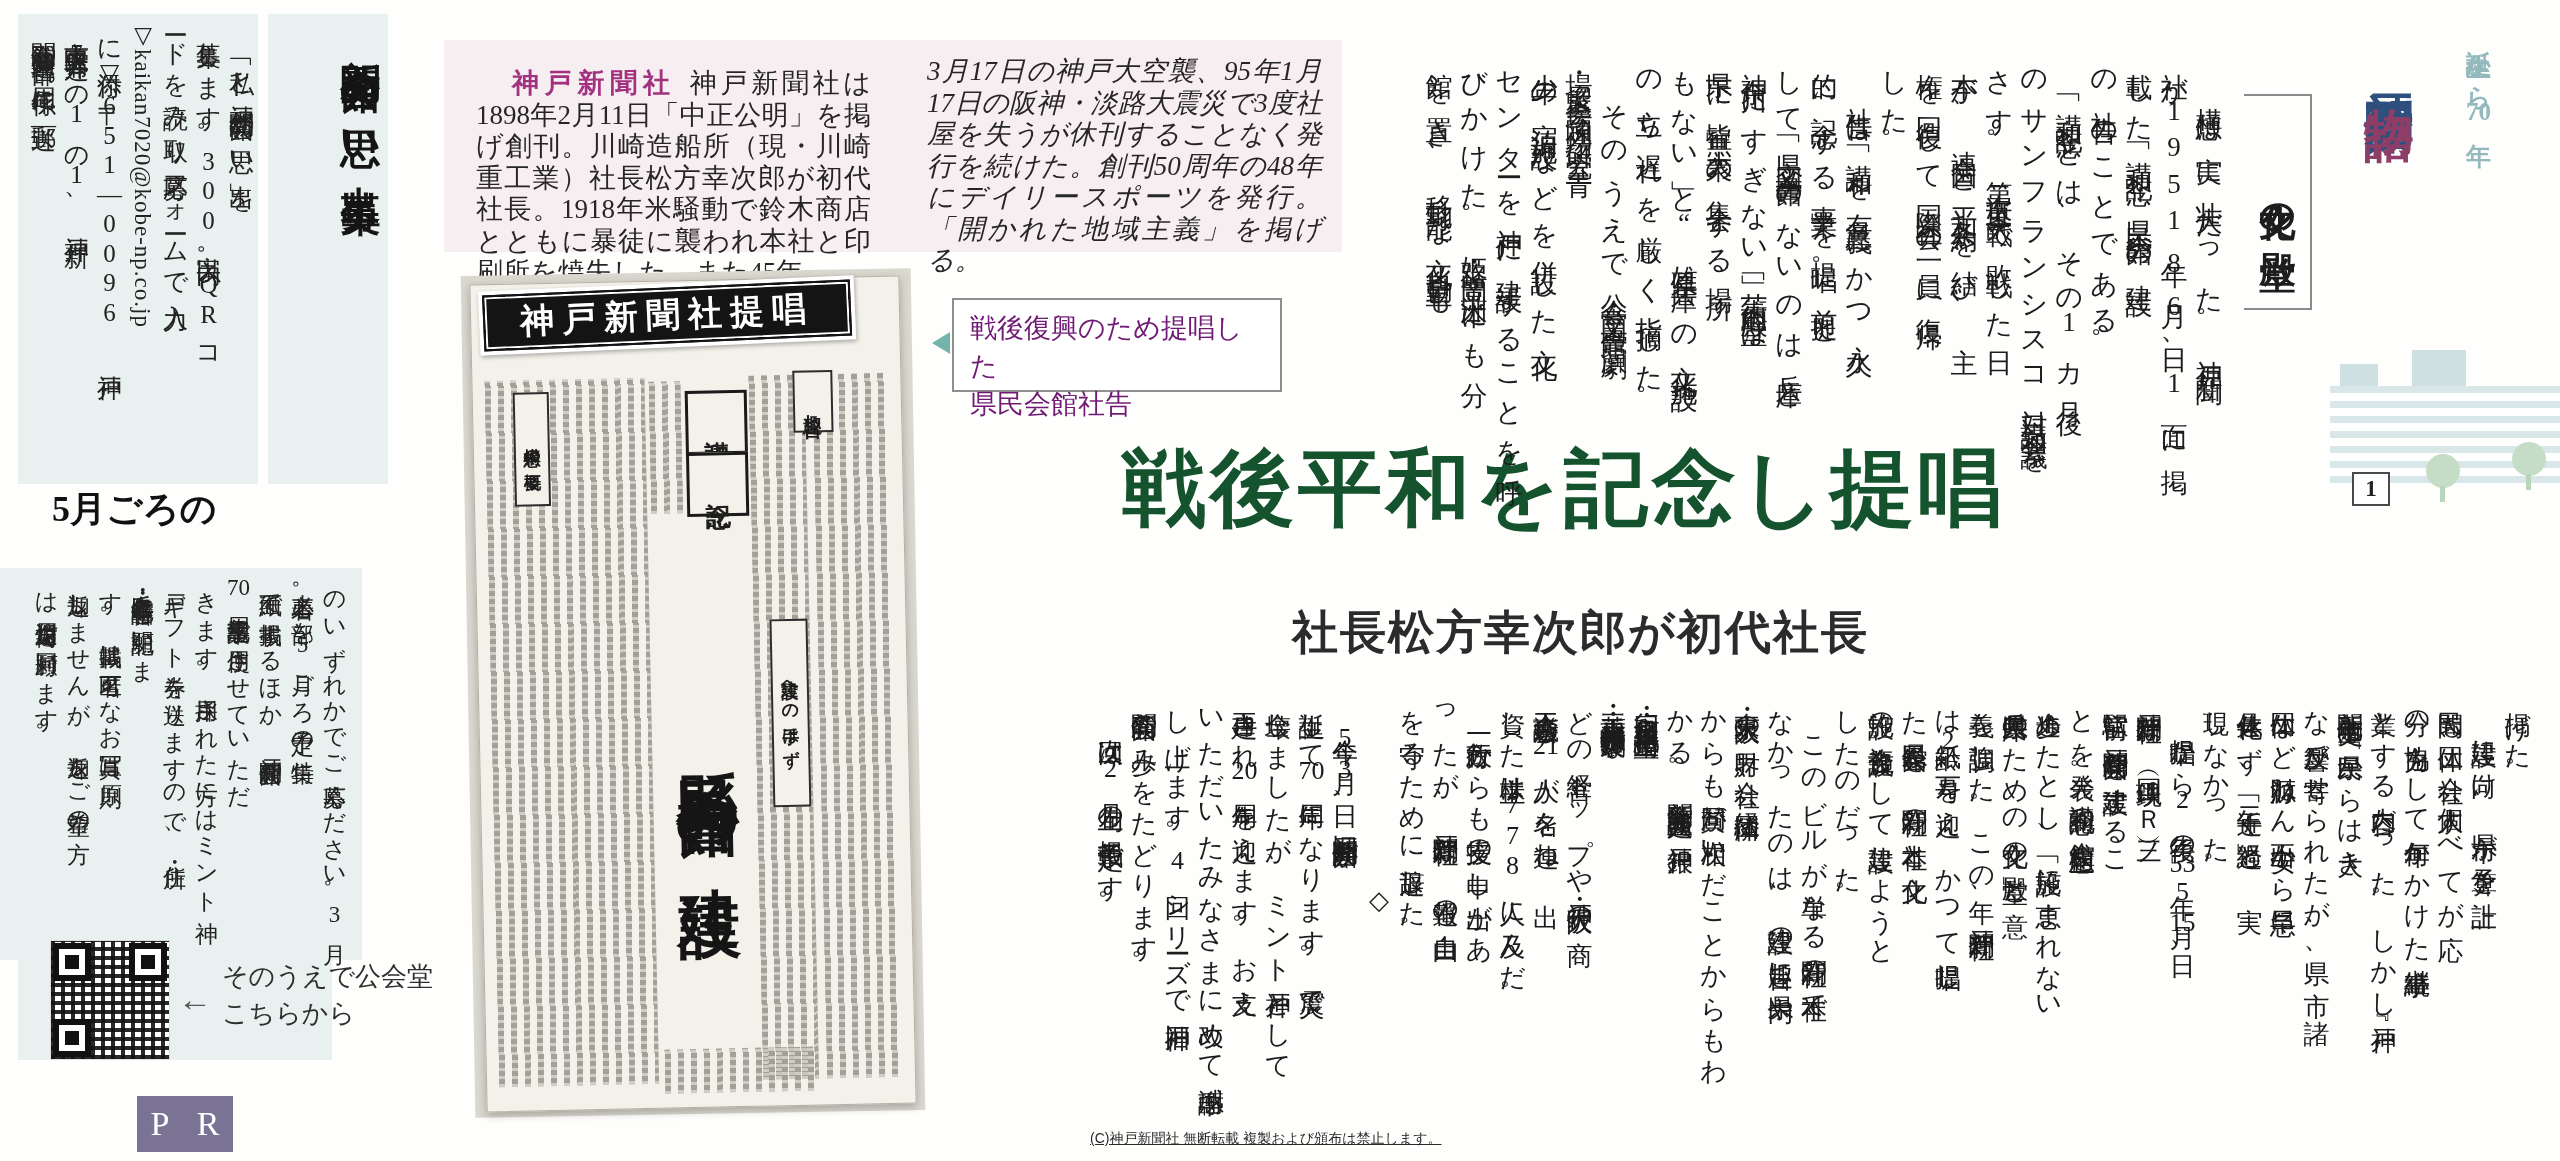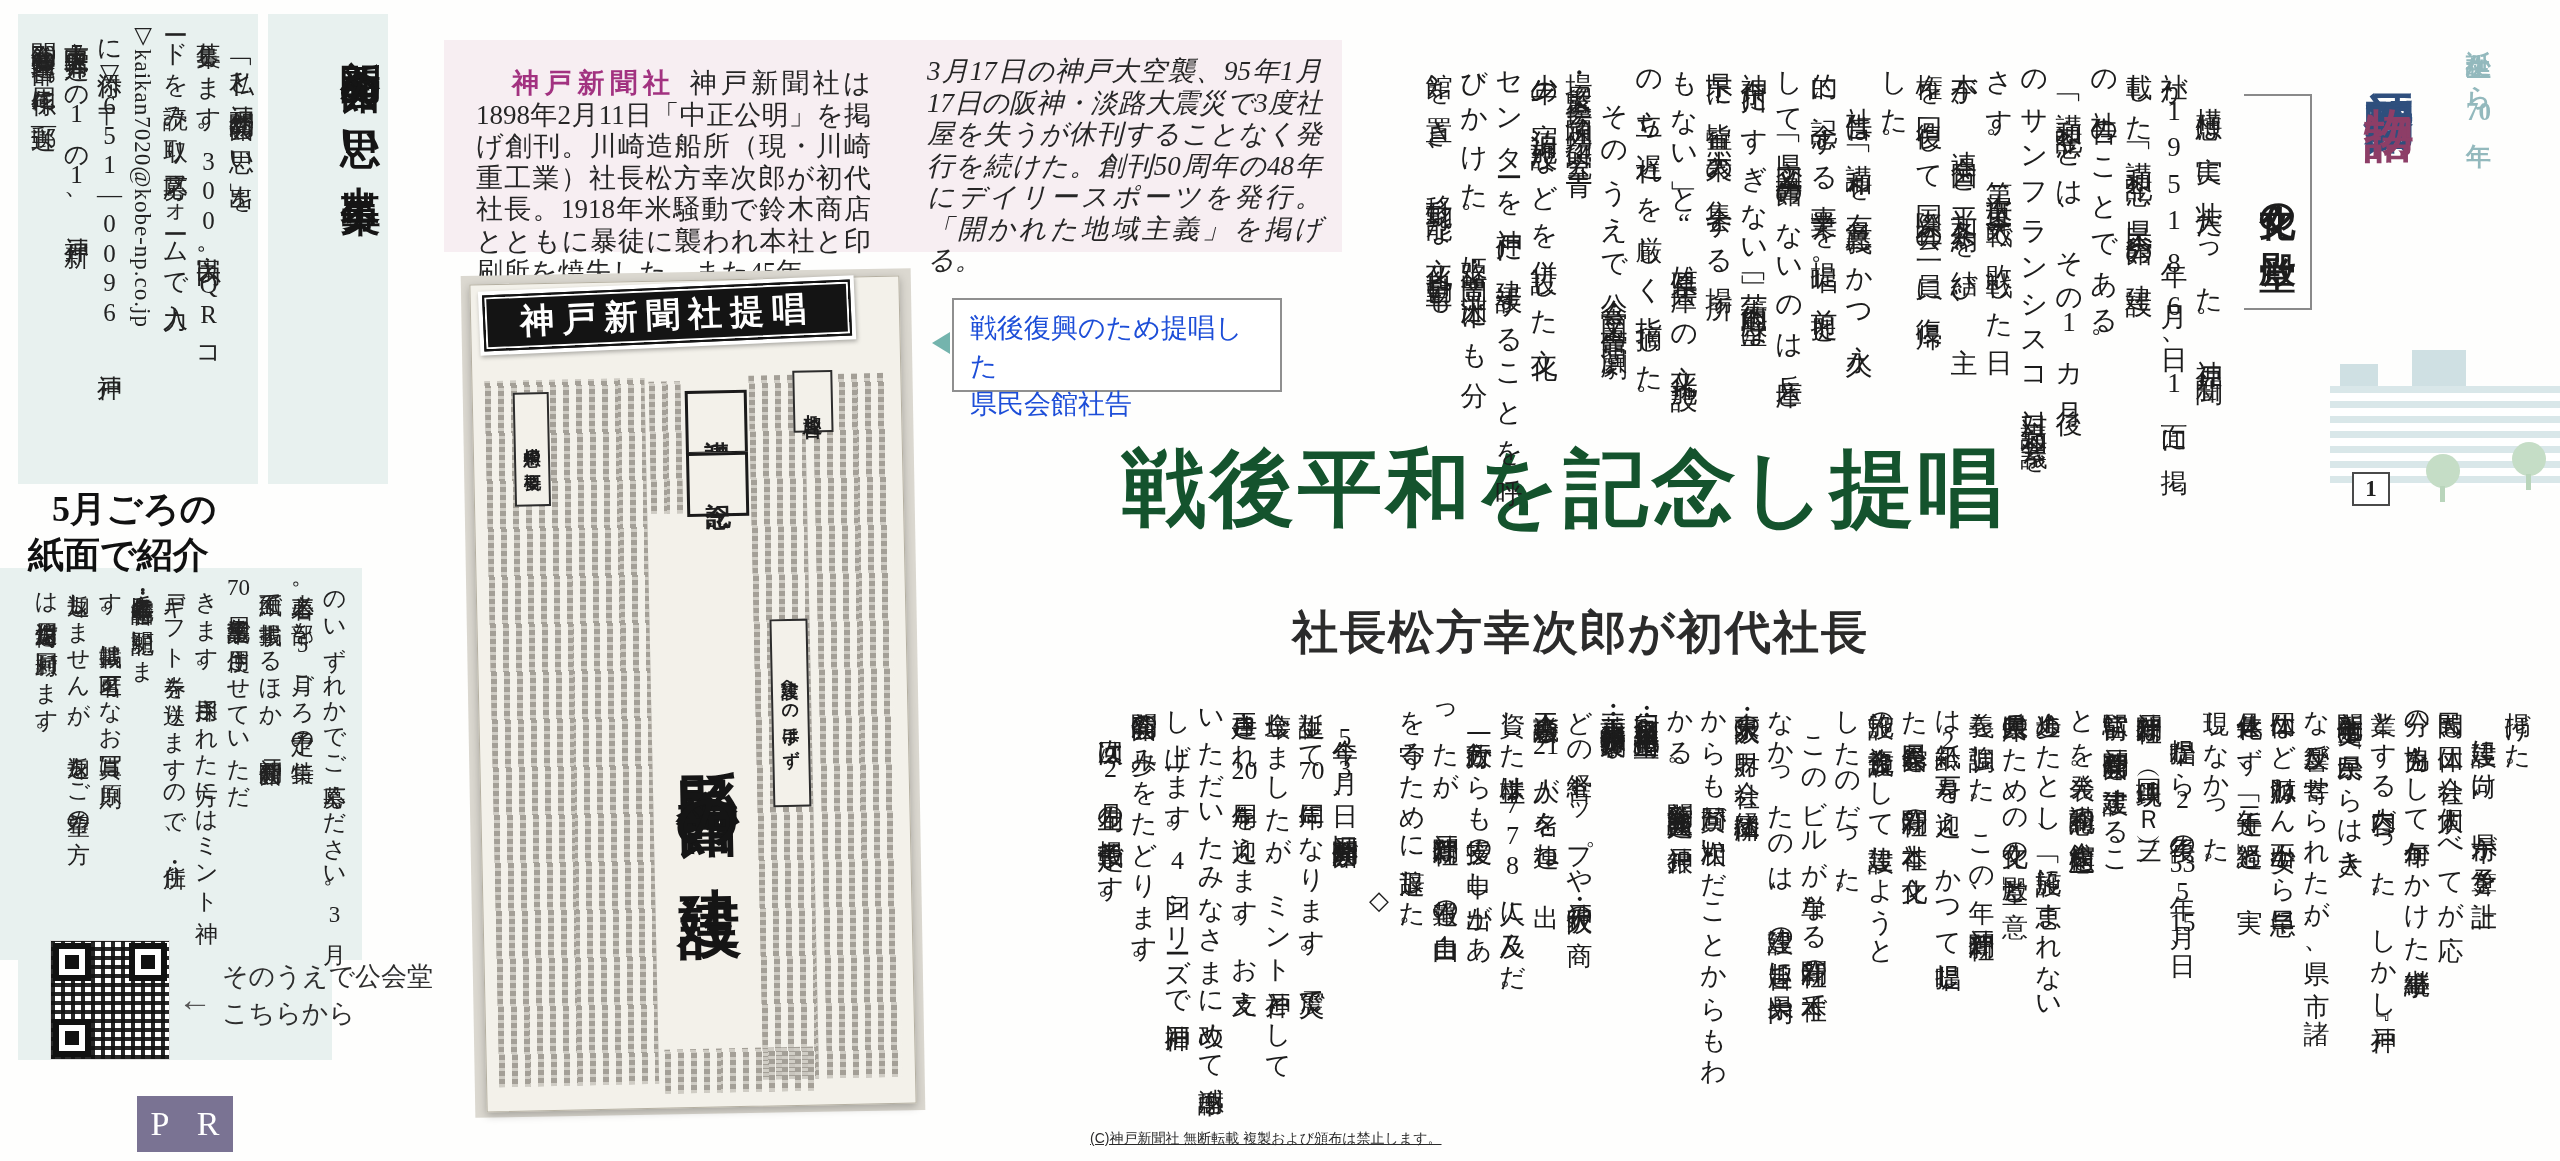--- a/index.html
+++ b/index.html
@@ -55,21 +55,21 @@
   #clip-shushi{left:320px;top:92px;width:36px;height:58px;font-size:20px;letter-spacing:3px;}
   #clip-gaiyo{left:40px;top:108px;width:32px;height:110px;font-size:17px;letter-spacing:2px;}
   #clip-tehazu{left:292px;top:340px;width:34px;height:184px;font-size:17px;letter-spacing:2px;}
   .clip-badge{position:absolute;left:212px;width:56px;height:58px;border:3px solid #1a1a1a;background:#f3f1ea;
      writing-mode:vertical-rl;text-orientation:upright;font-size:25px;font-weight:800;z-index:3;
      display:flex;align-items:center;justify-content:center;letter-spacing:2px;}
   #clip-big{position:absolute;left:176px;top:238px;width:92px;height:540px;z-index:2;
      font-size:62px;font-weight:900;letter-spacing:9px;color:#151515;text-align:center;}
   
   #clip-caption{left:952px;top:298px;width:330px;height:94px;background:#fff;border:2px solid #8f8f8f;
-     font-family:"Liberation Sans","DejaVu Sans",sans-serif;font-size:27px;line-height:38px;color:#1d4ed8;
+     font-family:"Liberation Sans","DejaVu Sans",sans-serif;font-size:27px;line-height:38px;color:#701a75;
      padding:9px 16px;box-sizing:border-box;}
   #cap-arrow{position:absolute;left:-22px;top:32px;width:0;height:0;
      border-top:11px solid transparent;border-bottom:11px solid transparent;border-right:18px solid #74b4ad;}
   
   #headline{left:1122px;top:432px;width:900px;font-size:84px;font-weight:800;letter-spacing:4px;color:#14532d;white-space:nowrap;}
   #subhead{left:1292px;top:602px;font-size:46px;font-weight:700;letter-spacing:2px;color:#2b2b2b;white-space:nowrap;}
   
   #deco{left:2330px;top:350px;width:230px;height:150px;}
   #deco .bld{position:absolute;background:#cfe0e3;}
   #deco .stripes{position:absolute;left:0;top:36px;width:230px;height:100px;
@@ -109,21 +109,20 @@
       <div class="vcol">募集します。300字以内。QRコ</div>
       <div class="vcol">ードを読み取り応募フォームで入力</div>
       <div class="vcol">▽kaikan7020@kobe-np.co.jp</div>
       <div class="vcol">に添付▽〒651―0096　神戸</div>
       <div class="vcol">市中央区雲井通7の1の1、神戸新</div>
       <div class="vcol">聞会館商業運営部<span class="tcy">70</span>周年係に郵送―</div>
     </div>
 
   <div id="promo" class="abs">
     <div>5月ごろの</div>
-    <div class="l2">紙面で紹介</div>
   </div>
 
   <div id="mem-para2" class="abs cols tcy-scope">
       <div class="vcol">のいずれかでご応募ください。3月</div>
       <div class="vcol">末必着。一部を5月ごろ予定の特集</div>
       <div class="vcol">紙面で掲載するほか、神戸新聞会館</div>
       <div class="vcol"><span class="tcy">70</span>周年記念事業で使用させていただ</div>
       <div class="vcol">きます。採用された方にはミント神</div>
       <div class="vcol">戸ギフト券を送りますので、住所・</div>
       <div class="vcol">氏名・年齢・電話番号を明記願いま</div>

